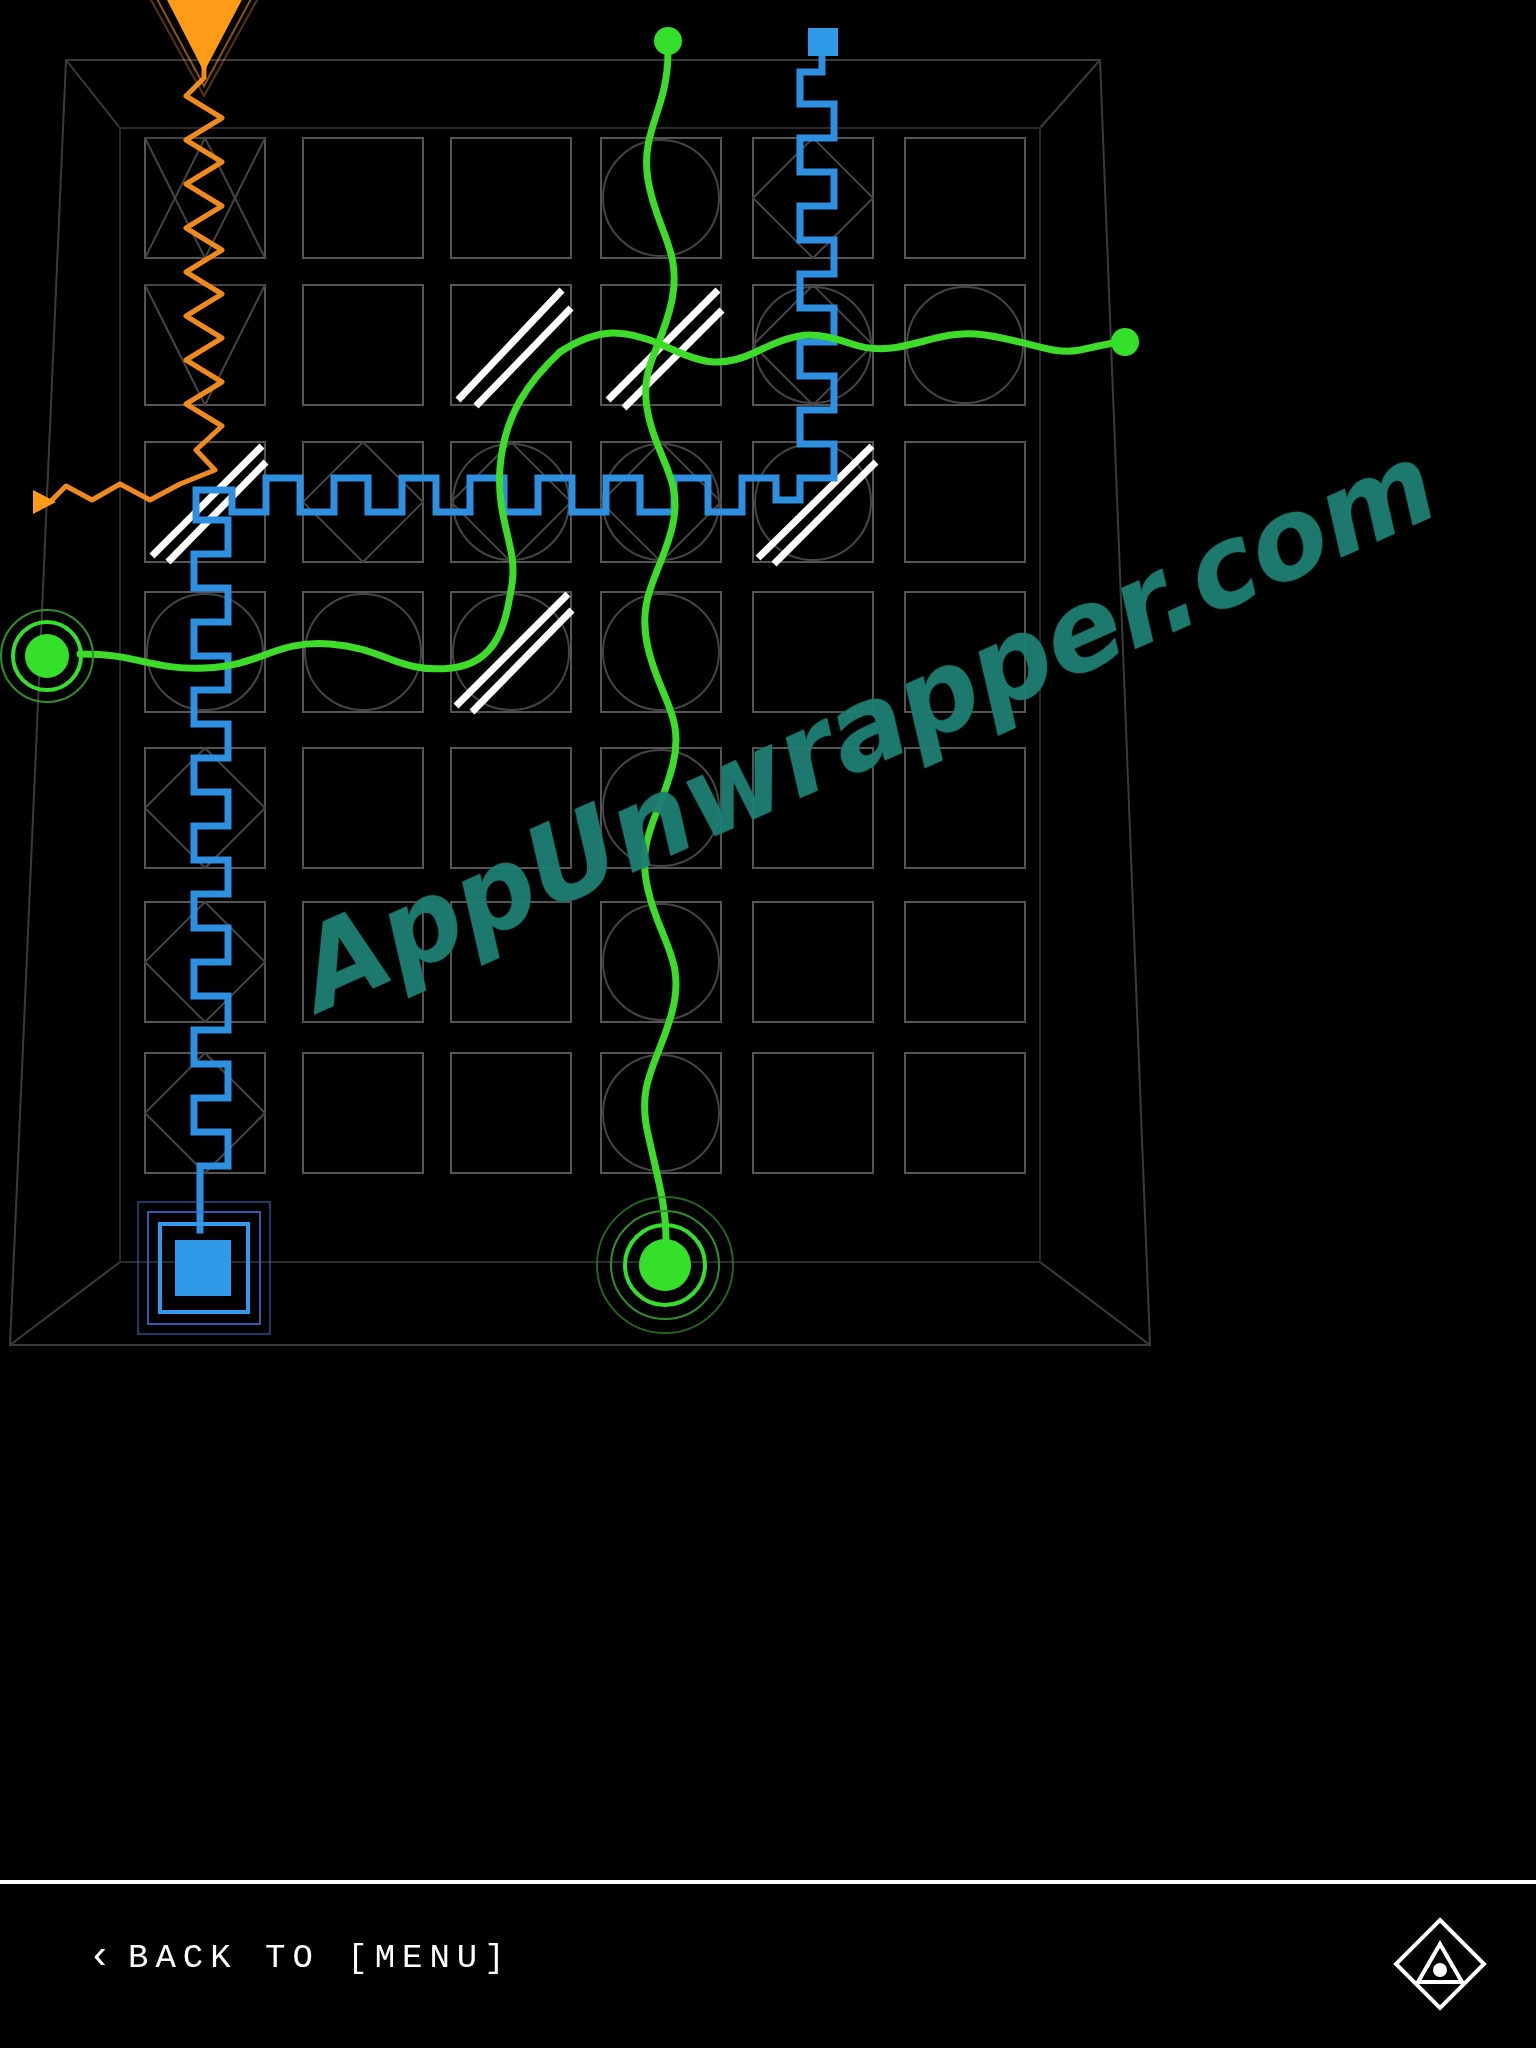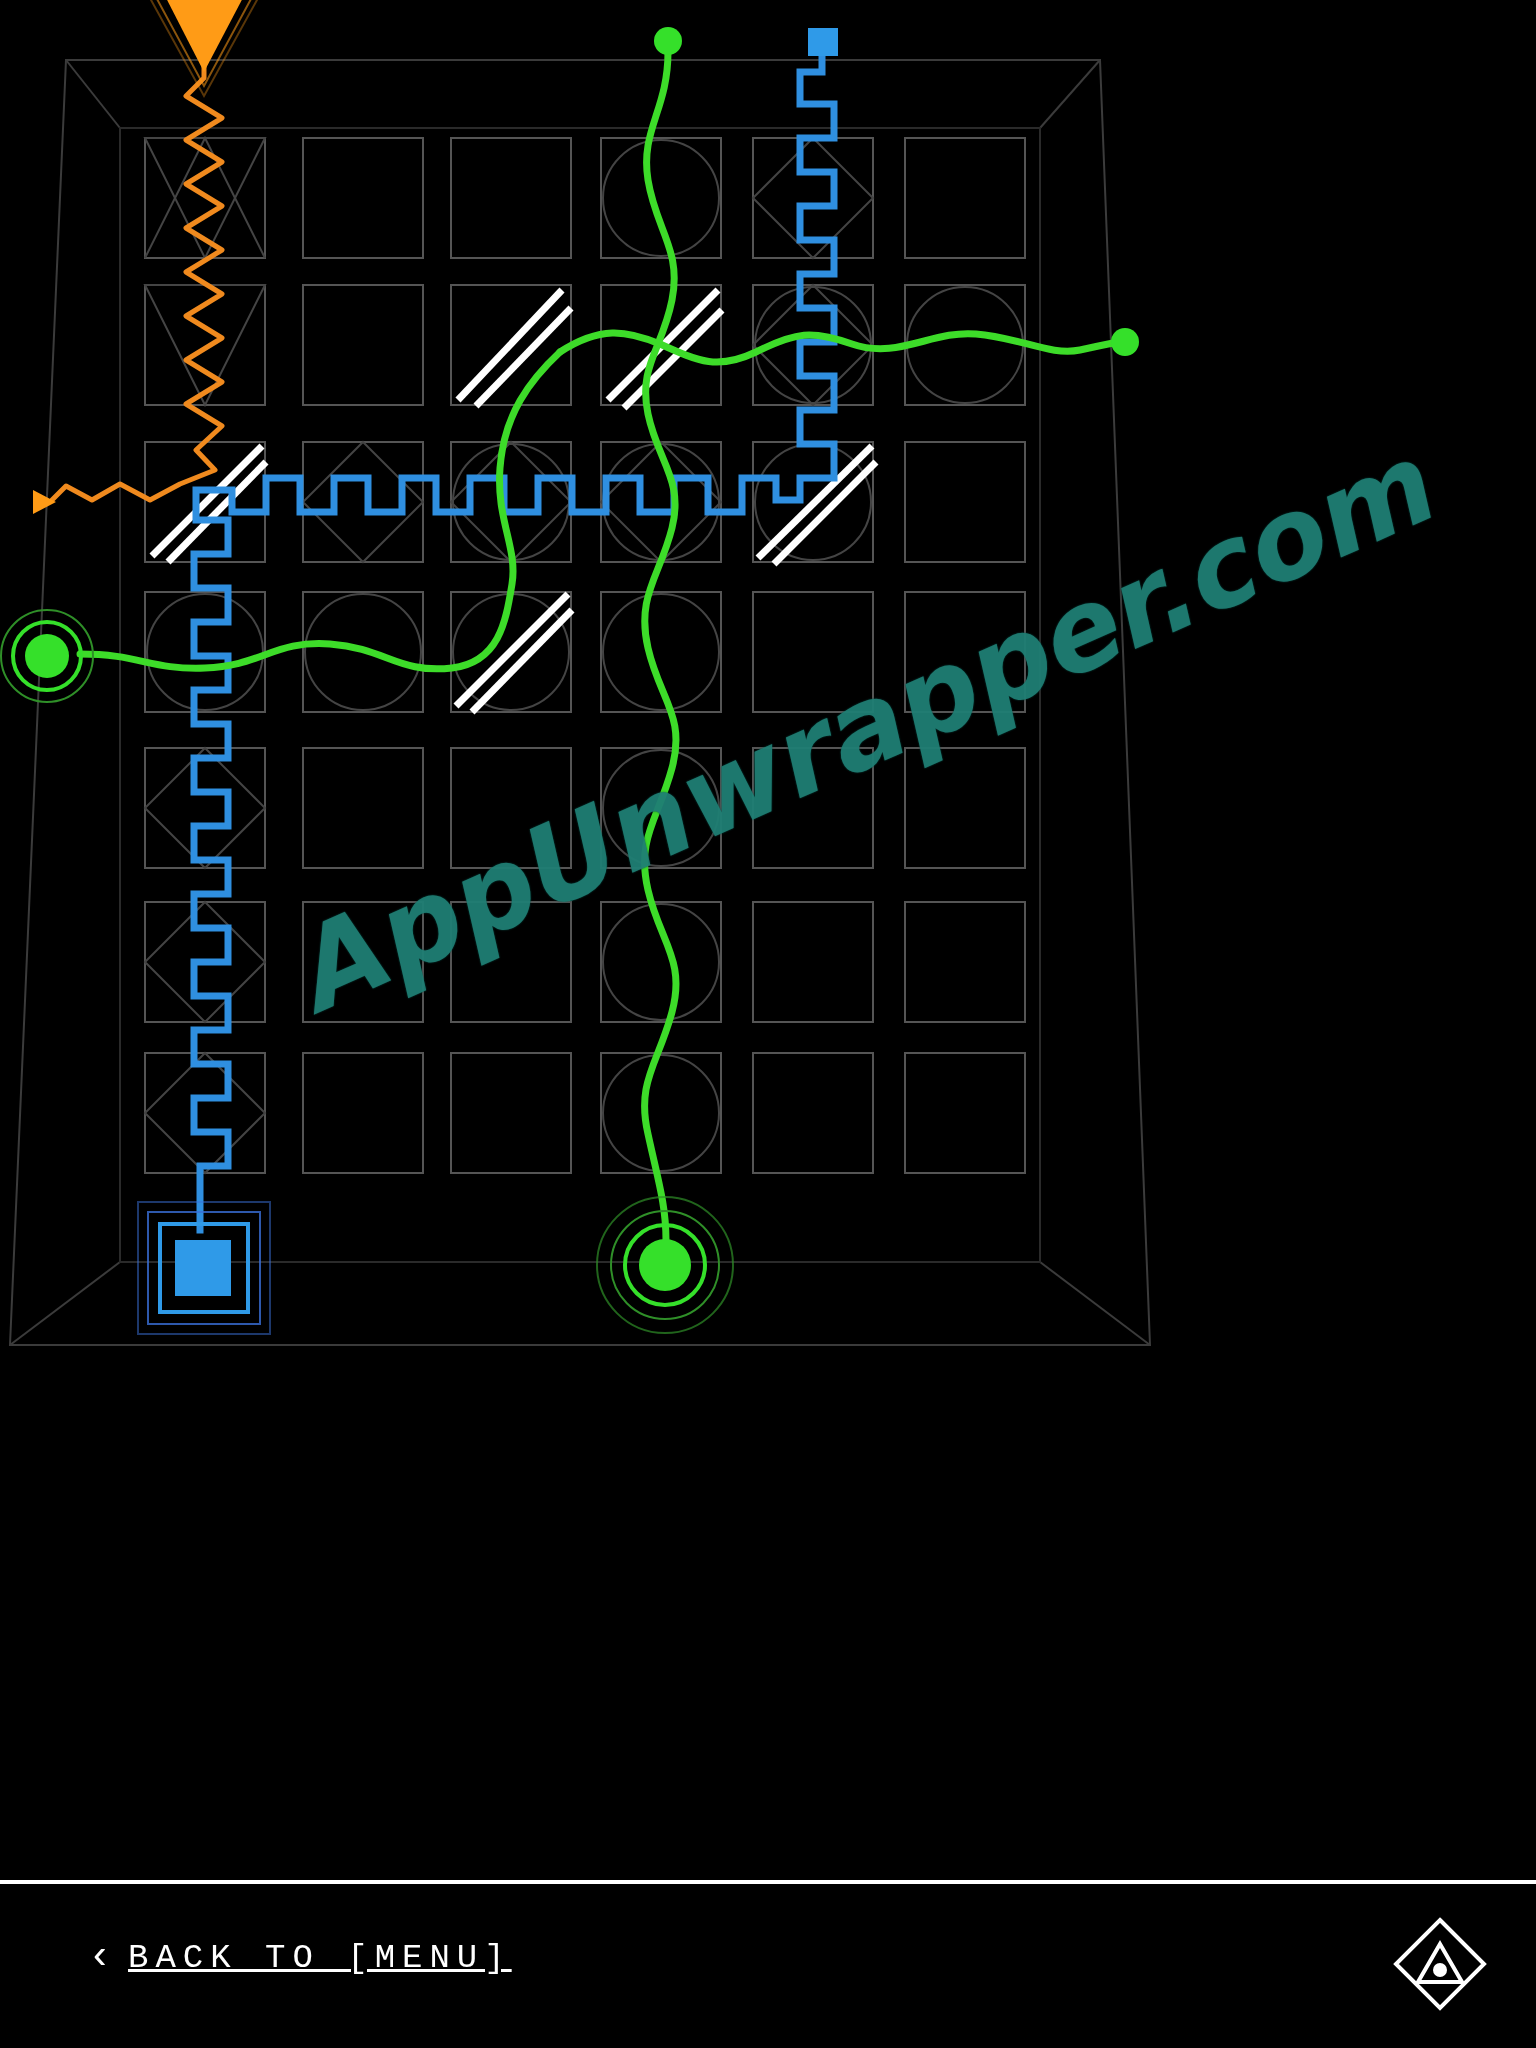--- a/index.html
+++ b/index.html
@@ -217,21 +217,21 @@
     </svg>
 
     <div class="wm">AppUnwrapper.com</div>
   </div>
 
   <div id="footer">
     <div id="footerline"></div>
 
     <div style="position:absolute;left:88px;top:58px;display:flex;align-items:center;gap:16px;">
       <span style="color:#fff;font-size:40px;line-height:40px;">‹</span>
-      <span style="color:#fff;font-size:34px;letter-spacing:7px;text-decoration:underline;">BACK TO [MENU]</span>
+      <span style="color:#fff;font-size:34px;letter-spacing:7px;">BACK TO [MENU]</span>
     </div>
 
     <div id="menu-diamond">
       <svg width="96" height="96" viewBox="0 0 96 96">
         <polygon points="48,4 92,48 48,92 4,48" fill="none" stroke="#ffffff" stroke-width="4"></polygon>
         <polygon points="48,28 70,66 26,66" fill="none" stroke="#ffffff" stroke-width="4"></polygon>
         <circle cx="48" cy="54" r="7" fill="#ffffff"></circle>
       </svg>
     </div>
   </div>

